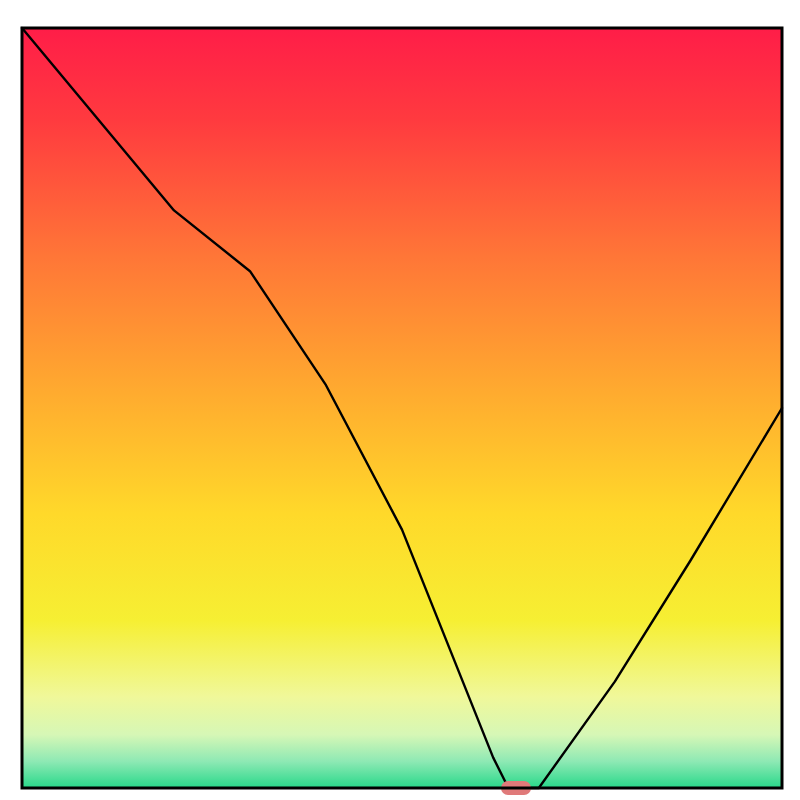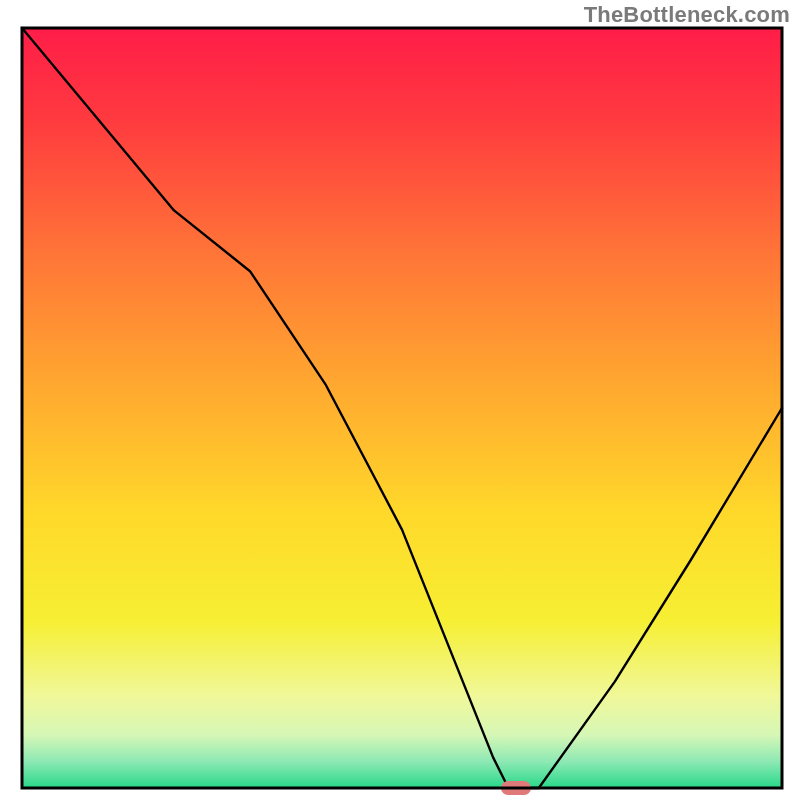--- a/index.html
+++ b/index.html
@@ -46,14 +46,13 @@
           <stop offset="96.5%" stop-color="#8ee9b4"></stop>
           <stop offset="100%" stop-color="#28d88a"></stop>
         </linearGradient>
   </defs>
   <rect id="plot-bg" fill="url(#bg-grad)" x="22" y="28" width="760" height="760"></rect>
   <path id="curve" fill="none" stroke="#000000" stroke-width="2.4" stroke-linecap="round" stroke-linejoin="round" d="M22.0 28.0 L98.0 119.2 L174.0 210.4 L250.0 271.2 L326.0 385.2 L402.0 529.6 L462.8 681.6 L493.2 757.6 L508.4 788.0 L538.8 788.0 L614.8 681.6 L690.8 560.0 L782.0 408.0 "></path>
   <rect id="marker" rx="7" ry="7" x="501" y="781" width="30" height="14" fill="#e07a7a"></rect>
   <rect id="frame" fill="none" x="22" y="28" width="760" height="760" stroke="#000000" stroke-width="3"></rect>
 </svg>
 
-<div class="watermark">TheBottleneck.com</div>
 </div>
 
 </body></html>

